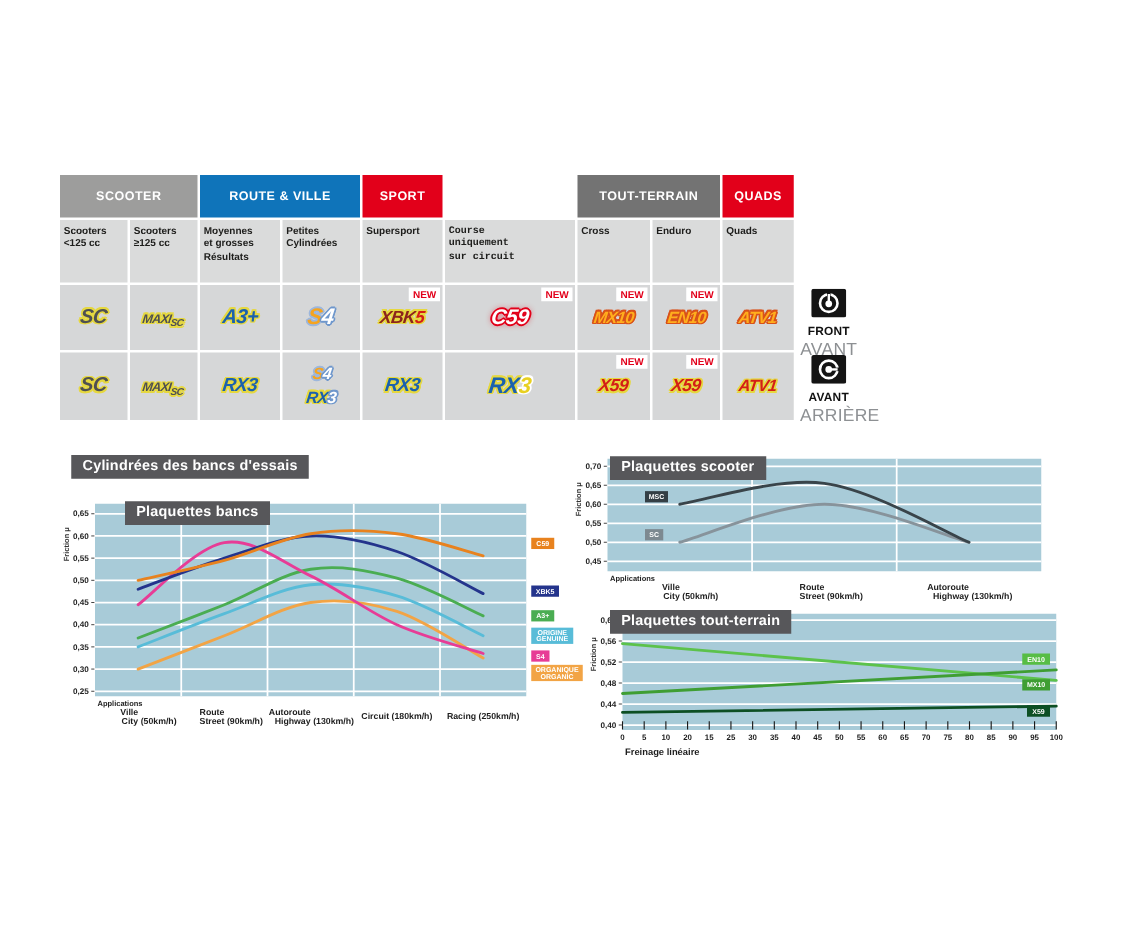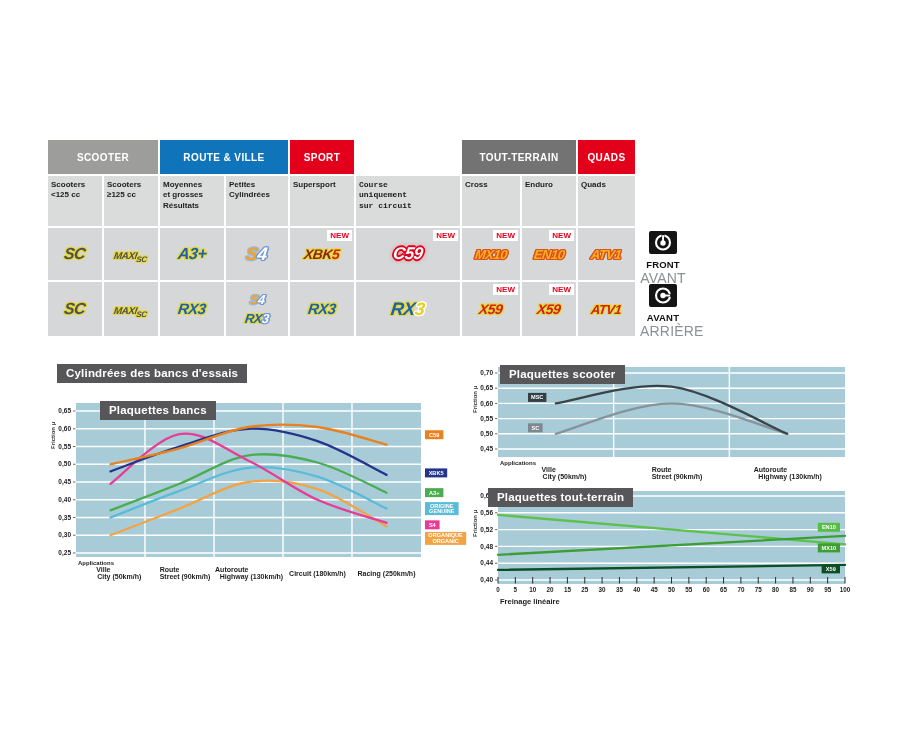--- a/index.html
+++ b/index.html
@@ -37,21 +37,21 @@
   #marker-rear{left:640px;top:284px}
   .marker .mlabel{font-weight:bold;font-size:9.5px;color:#111;margin-top:1px;letter-spacing:.2px}
   .marker .msub{font-size:14px;color:#8d9093;letter-spacing:.2px}
 
   
   #main-title{position:absolute;left:57px;top:364px;background:#57575a;color:#fff;font-weight:bold;font-size:11.5px;padding:3px 9px 4px;letter-spacing:.2px}
   .ctitle{position:absolute;background:#57575a;color:#fff;font-weight:bold;font-size:11.5px;padding:3px 9px 4px;letter-spacing:.2px;z-index:3}
 
   .chart{position:absolute}
   #chart-route{left:48px;top:393px;width:460px;height:204px}
-  #chart-scooter{left:470px;top:360px;width:424px;height:128px}
+  #chart-scooter{left:458px;top:360px;width:424px;height:128px}
   #chart-terrain{left:470px;top:485px;width:424px;height:132px}
 </style>
 </head>
 <body>
 
 <div id="catalog-table">
     <div class="tg" style="background: rgb(15, 116, 186); grid-area: 1 / 3 / auto / span 2;">ROUTE &amp; VILLE</div>
     <div class="tg" style="background: rgb(157, 157, 156); grid-area: 1 / 1 / auto / span 2;">SCOOTER</div>
     <div class="tg" style="background: rgb(226, 0, 26); grid-area: 1 / 5 / auto / span 1;">SPORT</div>
     <div class="tg" style="background: #737373; grid-area: 1 / 7 / auto / span 2;">TOUT-TERRAIN</div>

